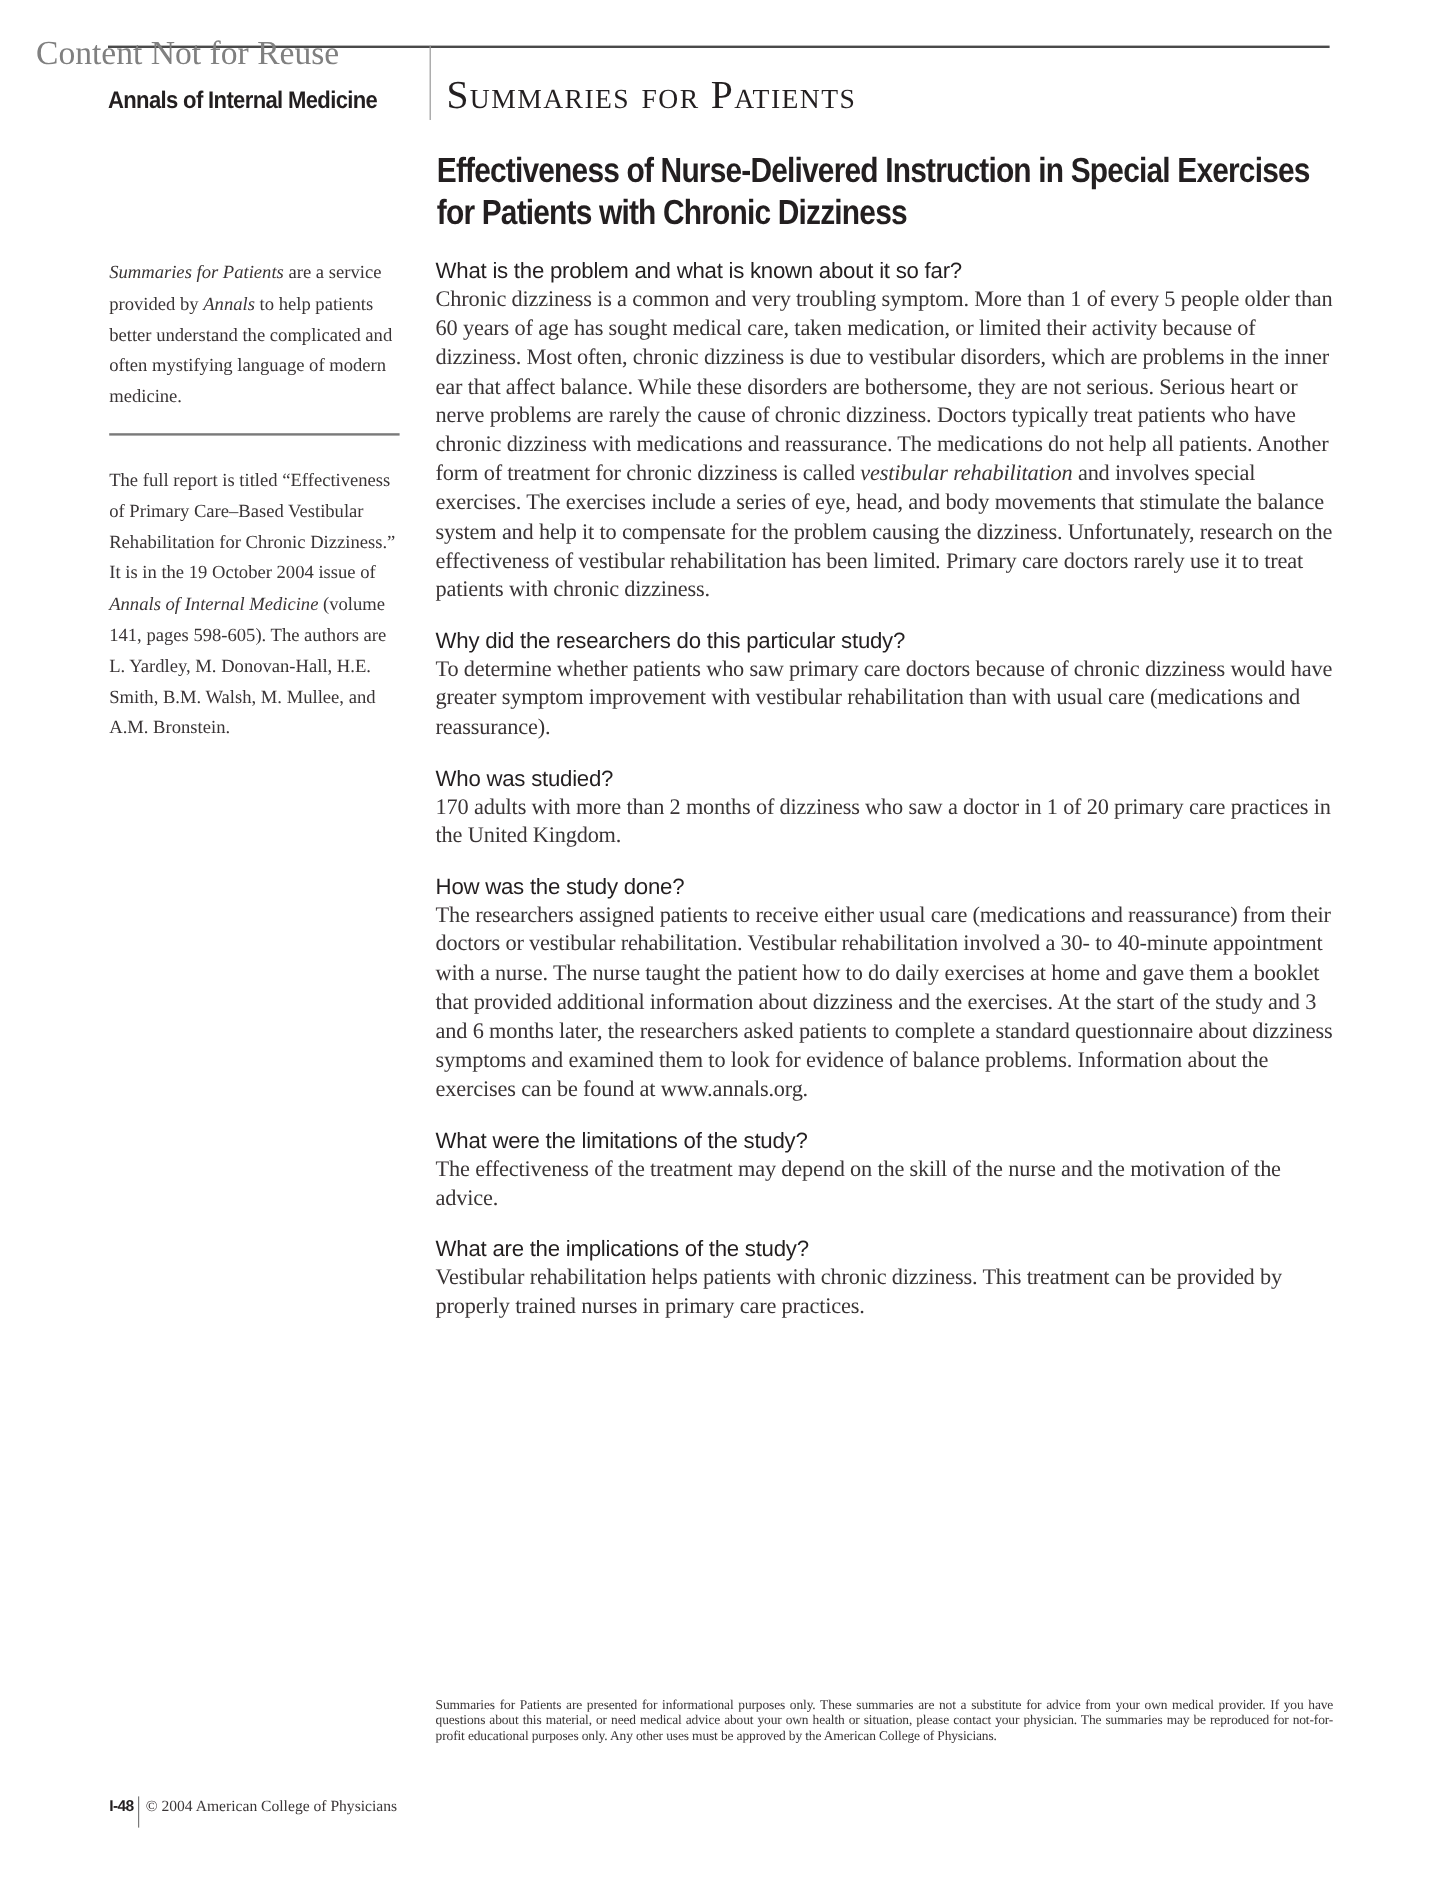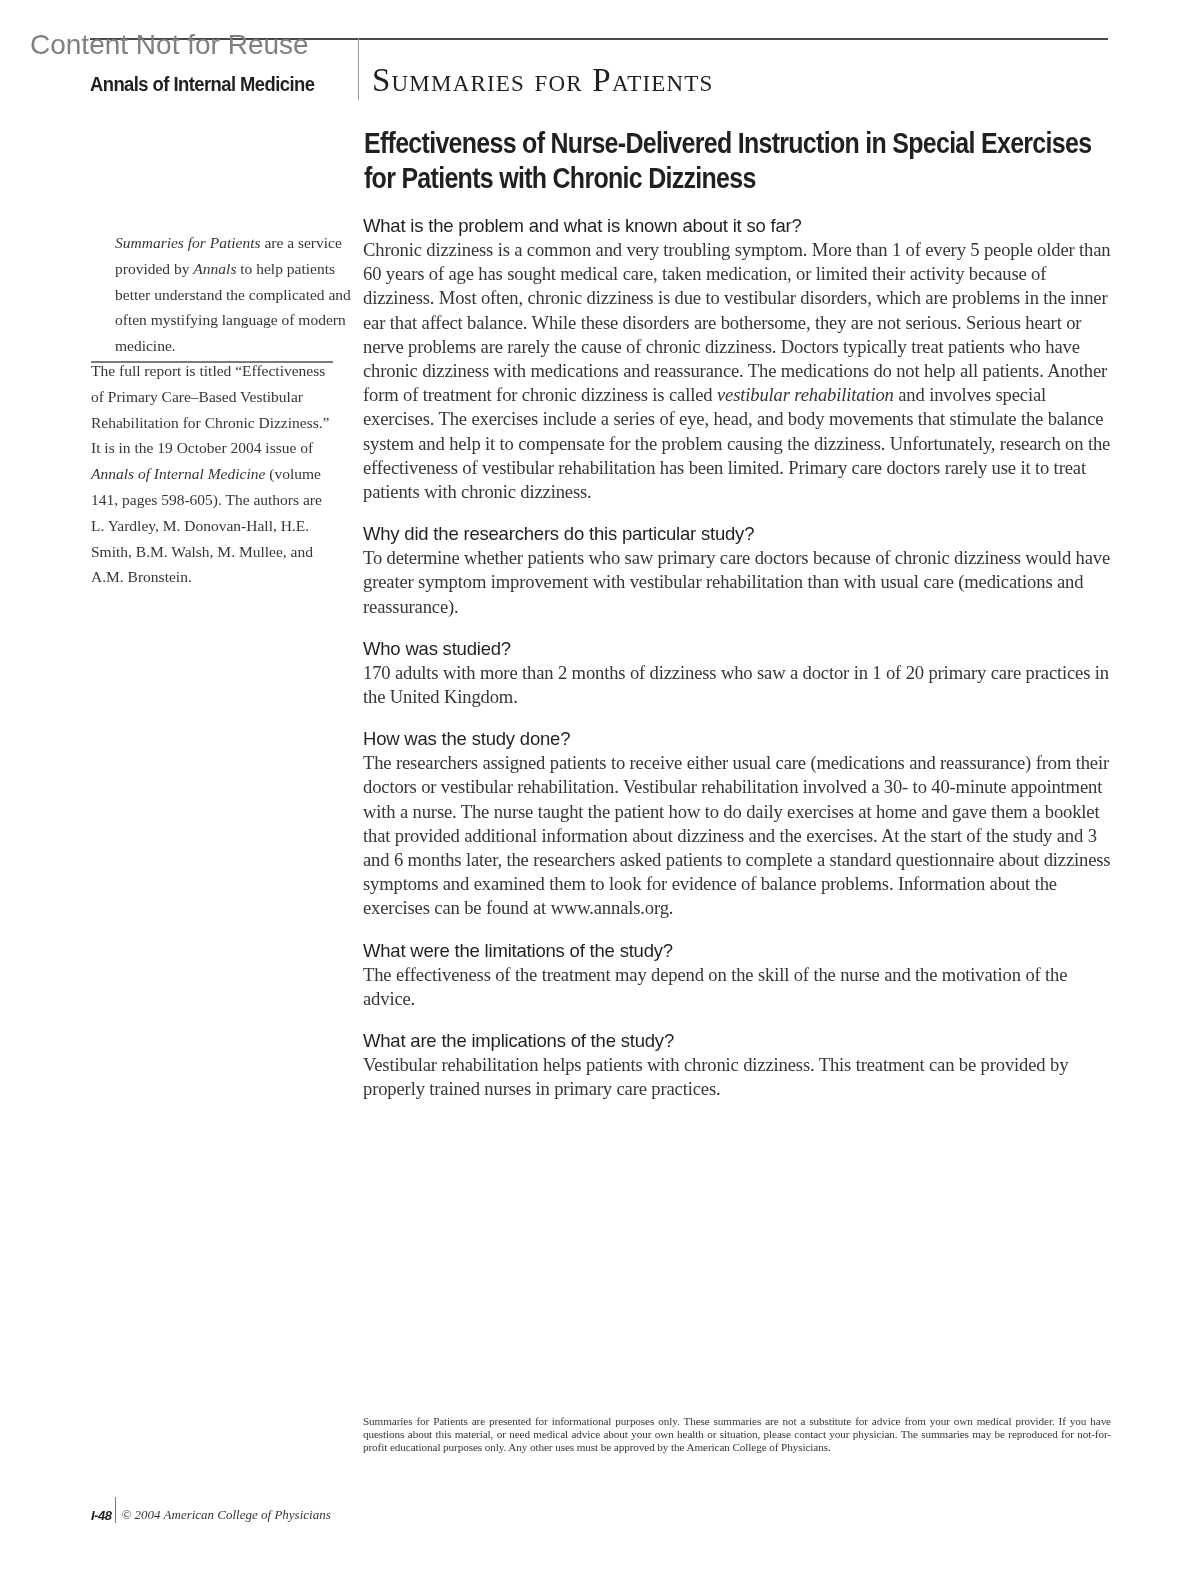--- a/index.html
+++ b/index.html
@@ -1,21 +1,21 @@
 <!DOCTYPE html>
 <html><head>
   <meta charset="utf-8">
   <style>
     * { margin: 0; padding: 0; box-sizing: border-box; }
     html, body { width: 1200px; height: 1571px; background: #ffffff; }
     body { position: relative; overflow: hidden; color: #231f20; }
 
     .watermark {
       position: absolute; left: 30px; top: 31px;
-      font-family: Liberation Sans, sans-serif;
+      font-family: Liberation Serif, serif;
       font-size: 28px; color: #808080; letter-spacing: 0px;
       z-index: 2; line-height: 1;
     }
     .top-rule {
       position: absolute; left: 90px; top: 38px; width: 1018px; height: 0;
       border-top: 2px solid #4a4a4a;
     }
     .header-divider {
       position: absolute; left: 358px; top: 38px; width: 0; height: 62px;
       border-left: 1.5px solid #9a9a9a;
@@ -42,26 +42,26 @@
       transform: scaleX(0.86); transform-origin: left top;
       width: 880px;
     }
 
     .sidebar {
       position: absolute; left: 91px; width: 242px;
       font-family: "Liberation Serif", serif; font-size: 15.5px;
       line-height: 25.8px; color: #3a3536;
     }
     .sidebar em { font-style: italic; }
-    .sidebar-intro { top: 230px; margin-left: 24px; }
+    .sidebar-intro { top: 215px; }
     .sidebar-rule {
       position: absolute; left: 91px; top: 361px; width: 242px; height: 0;
       border-top: 2.5px solid #7a7a7a;
     }
-    .sidebar-report { top: 358px; }
+    .sidebar-report { top: 388px; }
 
     .main {
       position: absolute; left: 363px; top: 214px; width: 750px;
     }
     .section { margin-bottom: 18px; }
     .section h2 {
       font-family: "Liberation Sans", sans-serif; font-weight: normal;
       font-size: 18.5px; line-height: 24px; color: #231f20;
       letter-spacing: -0.2px;
     }
@@ -73,22 +73,22 @@
 
     .disclaimer {
       position: absolute; left: 363px; top: 1415px; width: 748px;
       font-family: "Liberation Serif", serif; font-size: 11.2px;
       line-height: 13.2px; color: #3a3536; text-align: justify;
       letter-spacing: -0.1px;
     }
 
     .footer {
       position: absolute; left: 91px; top: 1497px; height: 26px;
-      display: flex; align-items: flex-end;
-      font-family: "Liberation Serif", serif; font-size: 13px; color: #3a3536; font-style: italic;
+      display: flex; align-items: flex-start;
+      font-family: "Liberation Serif", serif; font-size: 13px; color: #3a3536;
     }
     .page-number {
       font-family: "Liberation Sans", sans-serif; font-weight: bold;
       font-size: 13px; color: #231f20; letter-spacing: -0.5px;
     }
     .footer-divider {
       display: inline-block; width: 0; height: 26px;
       border-left: 1.5px solid #7a7a7a; margin: 0 5px 0 4px;
     }
   </style>

